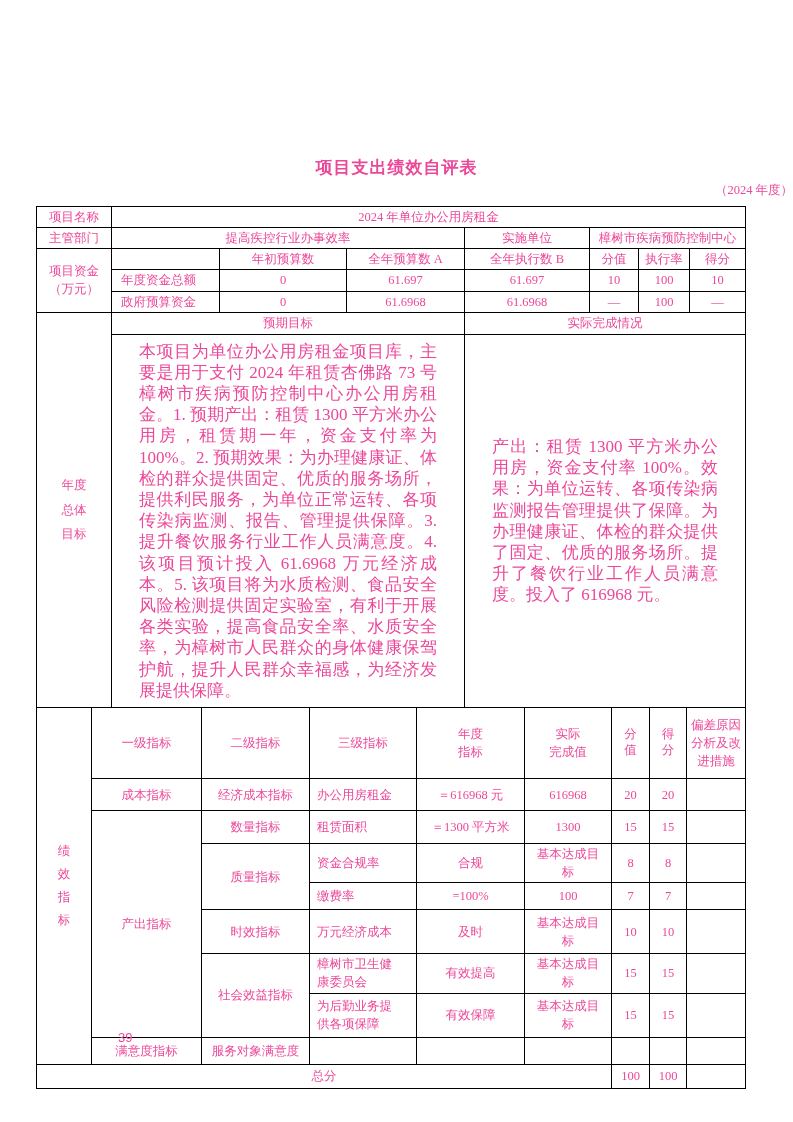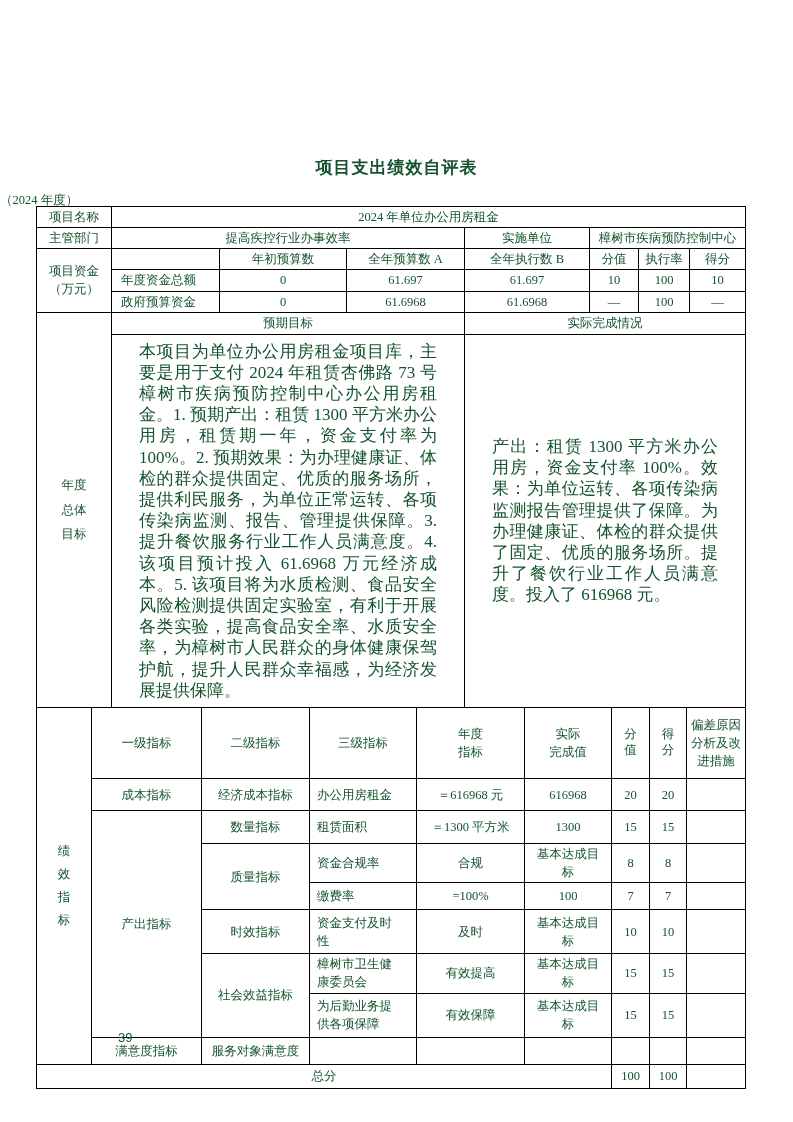--- a/index.html
+++ b/index.html
@@ -1,20 +1,20 @@
 <!DOCTYPE html>
 <html><head>
 <meta charset="utf-8">
 <style>
   html,body{margin:0;padding:0;background:#e8e8e8;}
   .page{position:relative;width:793px;height:1122px;background:#ffffff;margin:0 auto;
-        font-family:"Liberation Serif","DejaVu Serif",serif;color:#14532d;overflow:hidden;}
+        font-family:"Liberation Serif","DejaVu Serif",serif;color:#ec4899;overflow:hidden;}
   .doc-title{position:absolute;top:156px;left:0;width:100%;text-align:center;
              font-size:17px;font-weight:bold;letter-spacing:1px;}
-  .doc-subtitle{position:absolute;top:192px;left:0;width:100%;text-align:left;font-size:12.5px;}
+  .doc-subtitle{position:absolute;top:182px;left:0;width:100%;text-align:right;font-size:12.5px;}
   .tablewrap{position:absolute;top:206px;left:36px;width:709px;}
   table{border-collapse:collapse;table-layout:fixed;width:709px;}
   table + table{margin-top:-1px;}
   td{border:1px solid #000;font-size:12.5px;text-align:center;vertical-align:middle;
      padding:1px 3px;overflow:hidden;line-height:1.45;}
   td.left{text-align:left;padding-left:9px;}
   td.l3{text-align:left;padding-left:7px;padding-right:20px;}
   td.ml{white-space:pre-line;}
   td.actualcol{padding-left:9px;padding-right:9px;}
   td.devcol{padding-left:1px;padding-right:1px;}
@@ -166,21 +166,21 @@
       <tr style="height:27px">
         <td class="l3">缴费率</td>
         <td>=100%</td>
         <td class="actualcol">100</td>
         <td>7</td>
         <td>7</td>
         <td></td>
       </tr>
       <tr style="height:44px">
         <td>时效指标</td>
-        <td class="l3">资金支付及时性</td>
+        <td class="l3">万元经济成本</td>
         <td>及时</td>
         <td class="actualcol">基本达成目标</td>
         <td>10</td>
         <td>10</td>
         <td></td>
       </tr>
       <tr style="height:39px">
         <td rowspan="2">社会效益指标</td>
         <td class="l3">樟树市卫生健康委员会</td>
         <td>有效提高</td>

